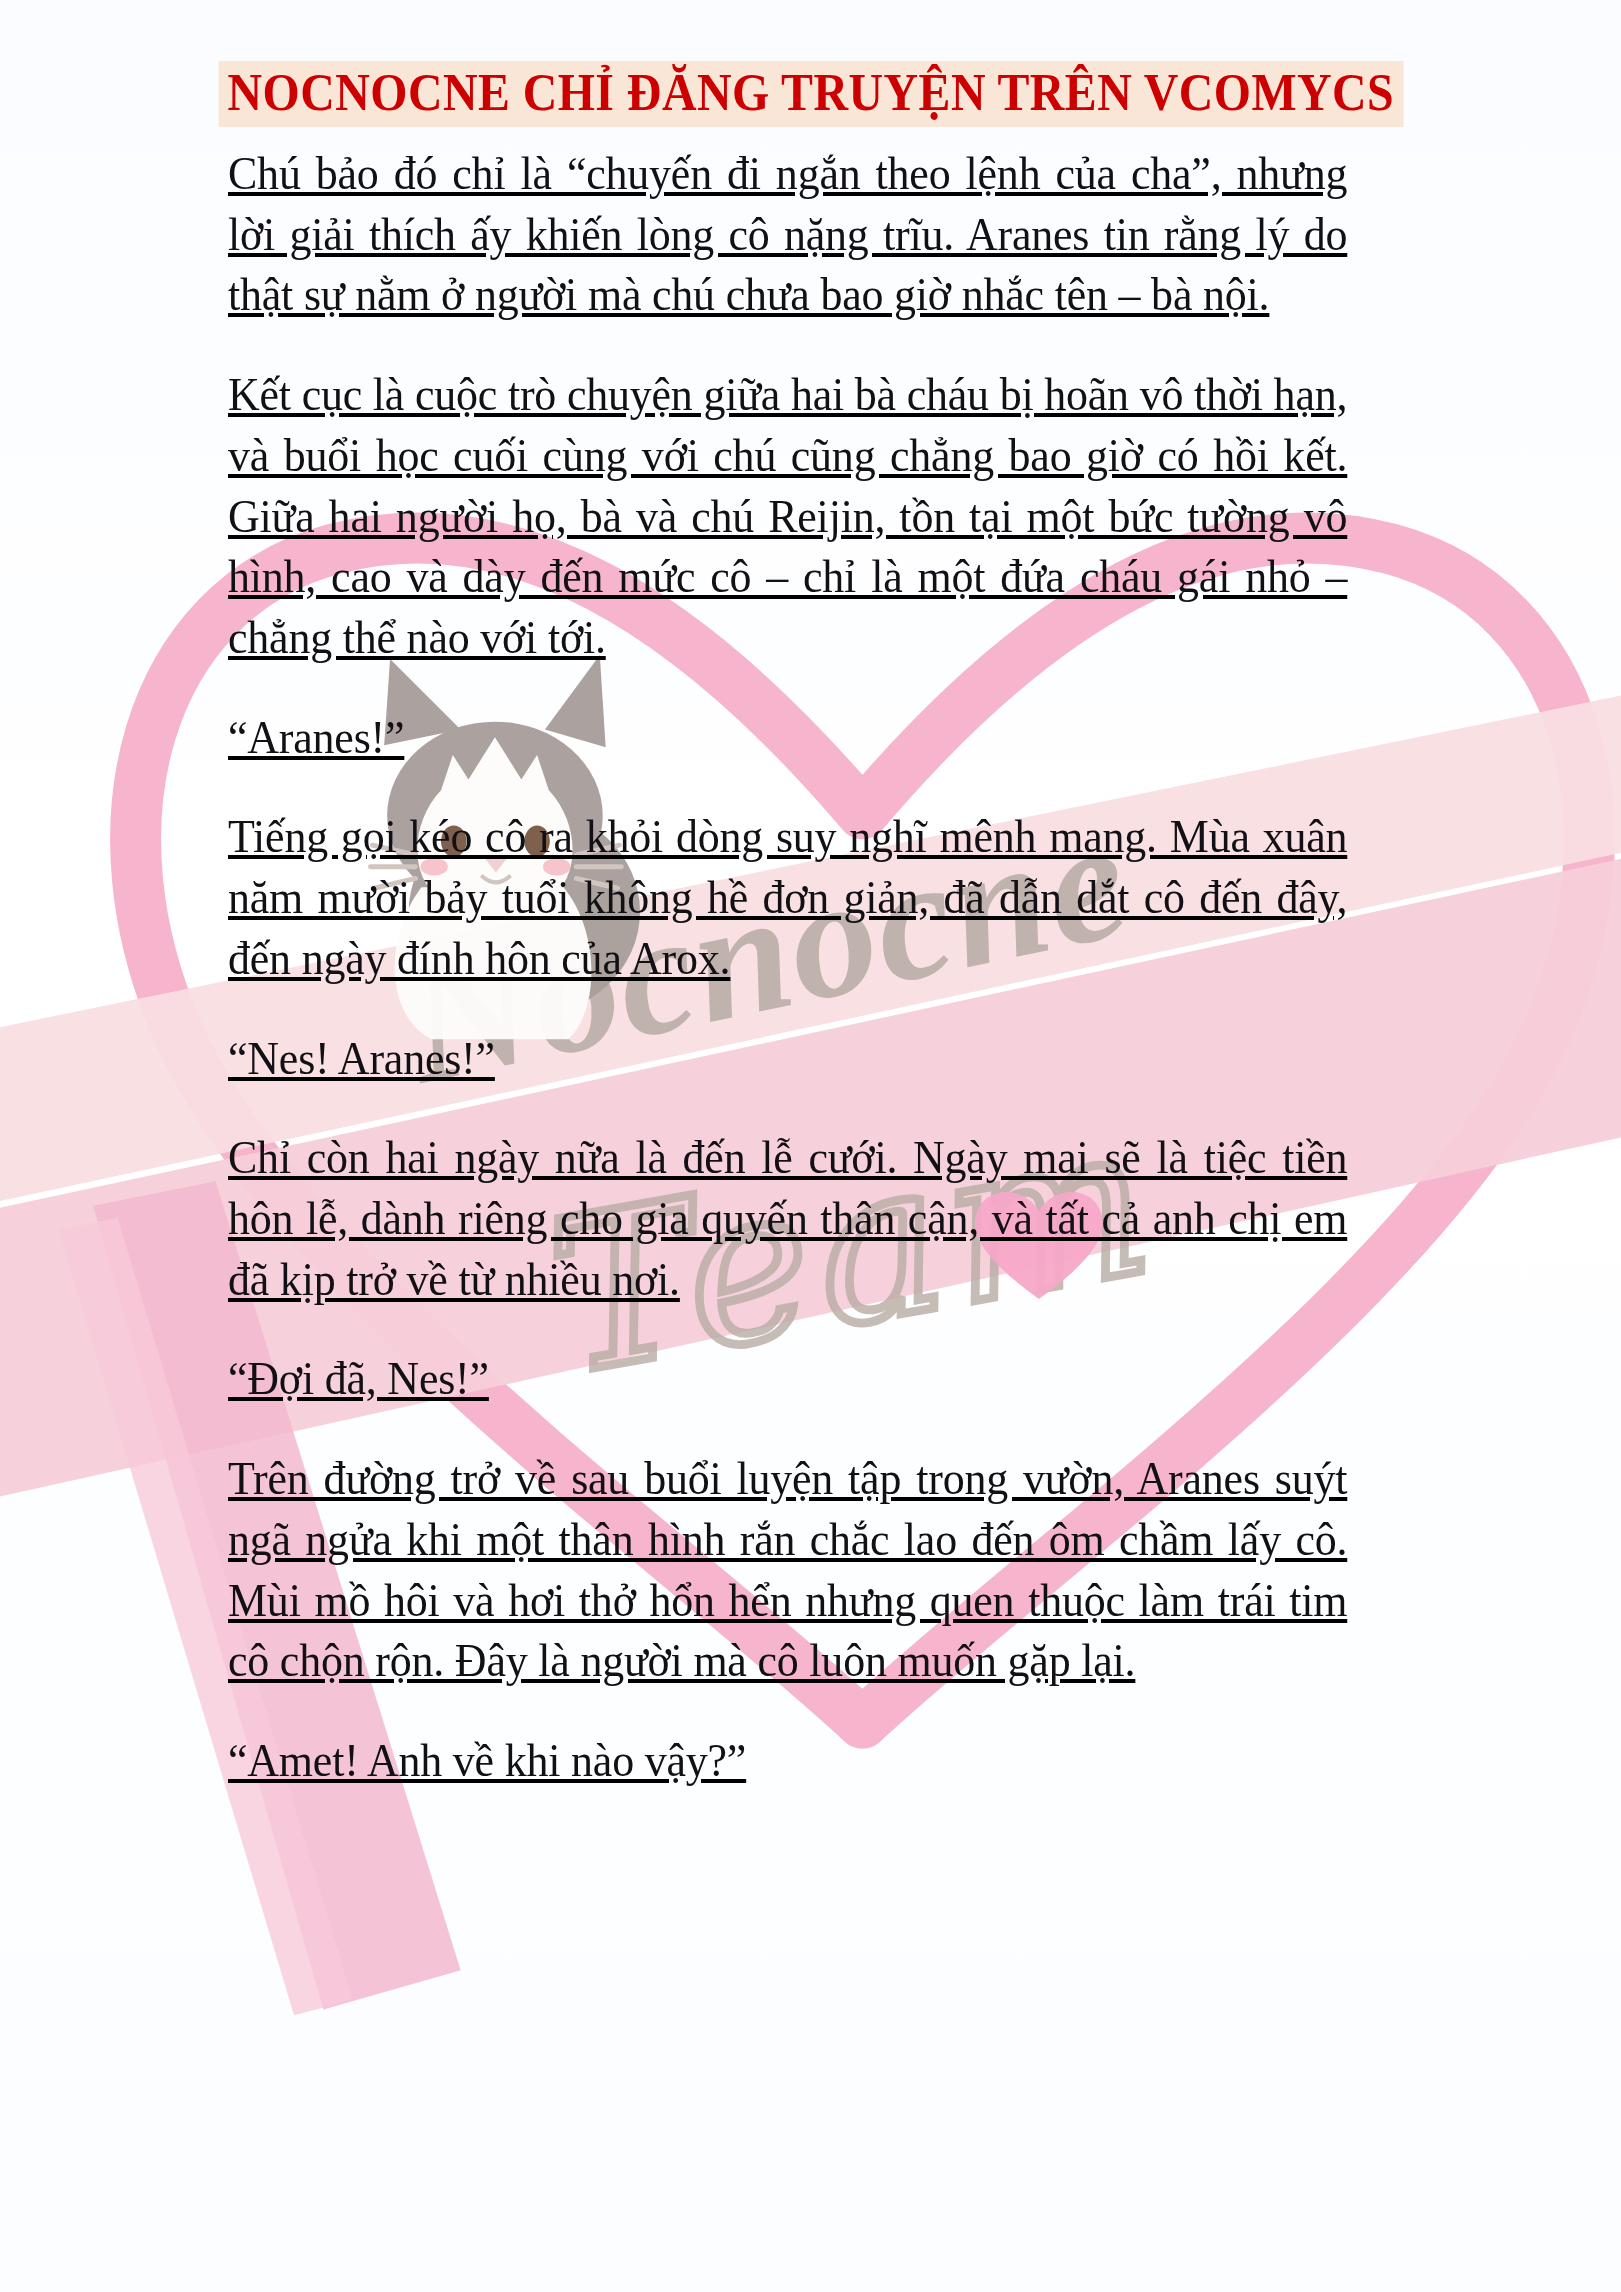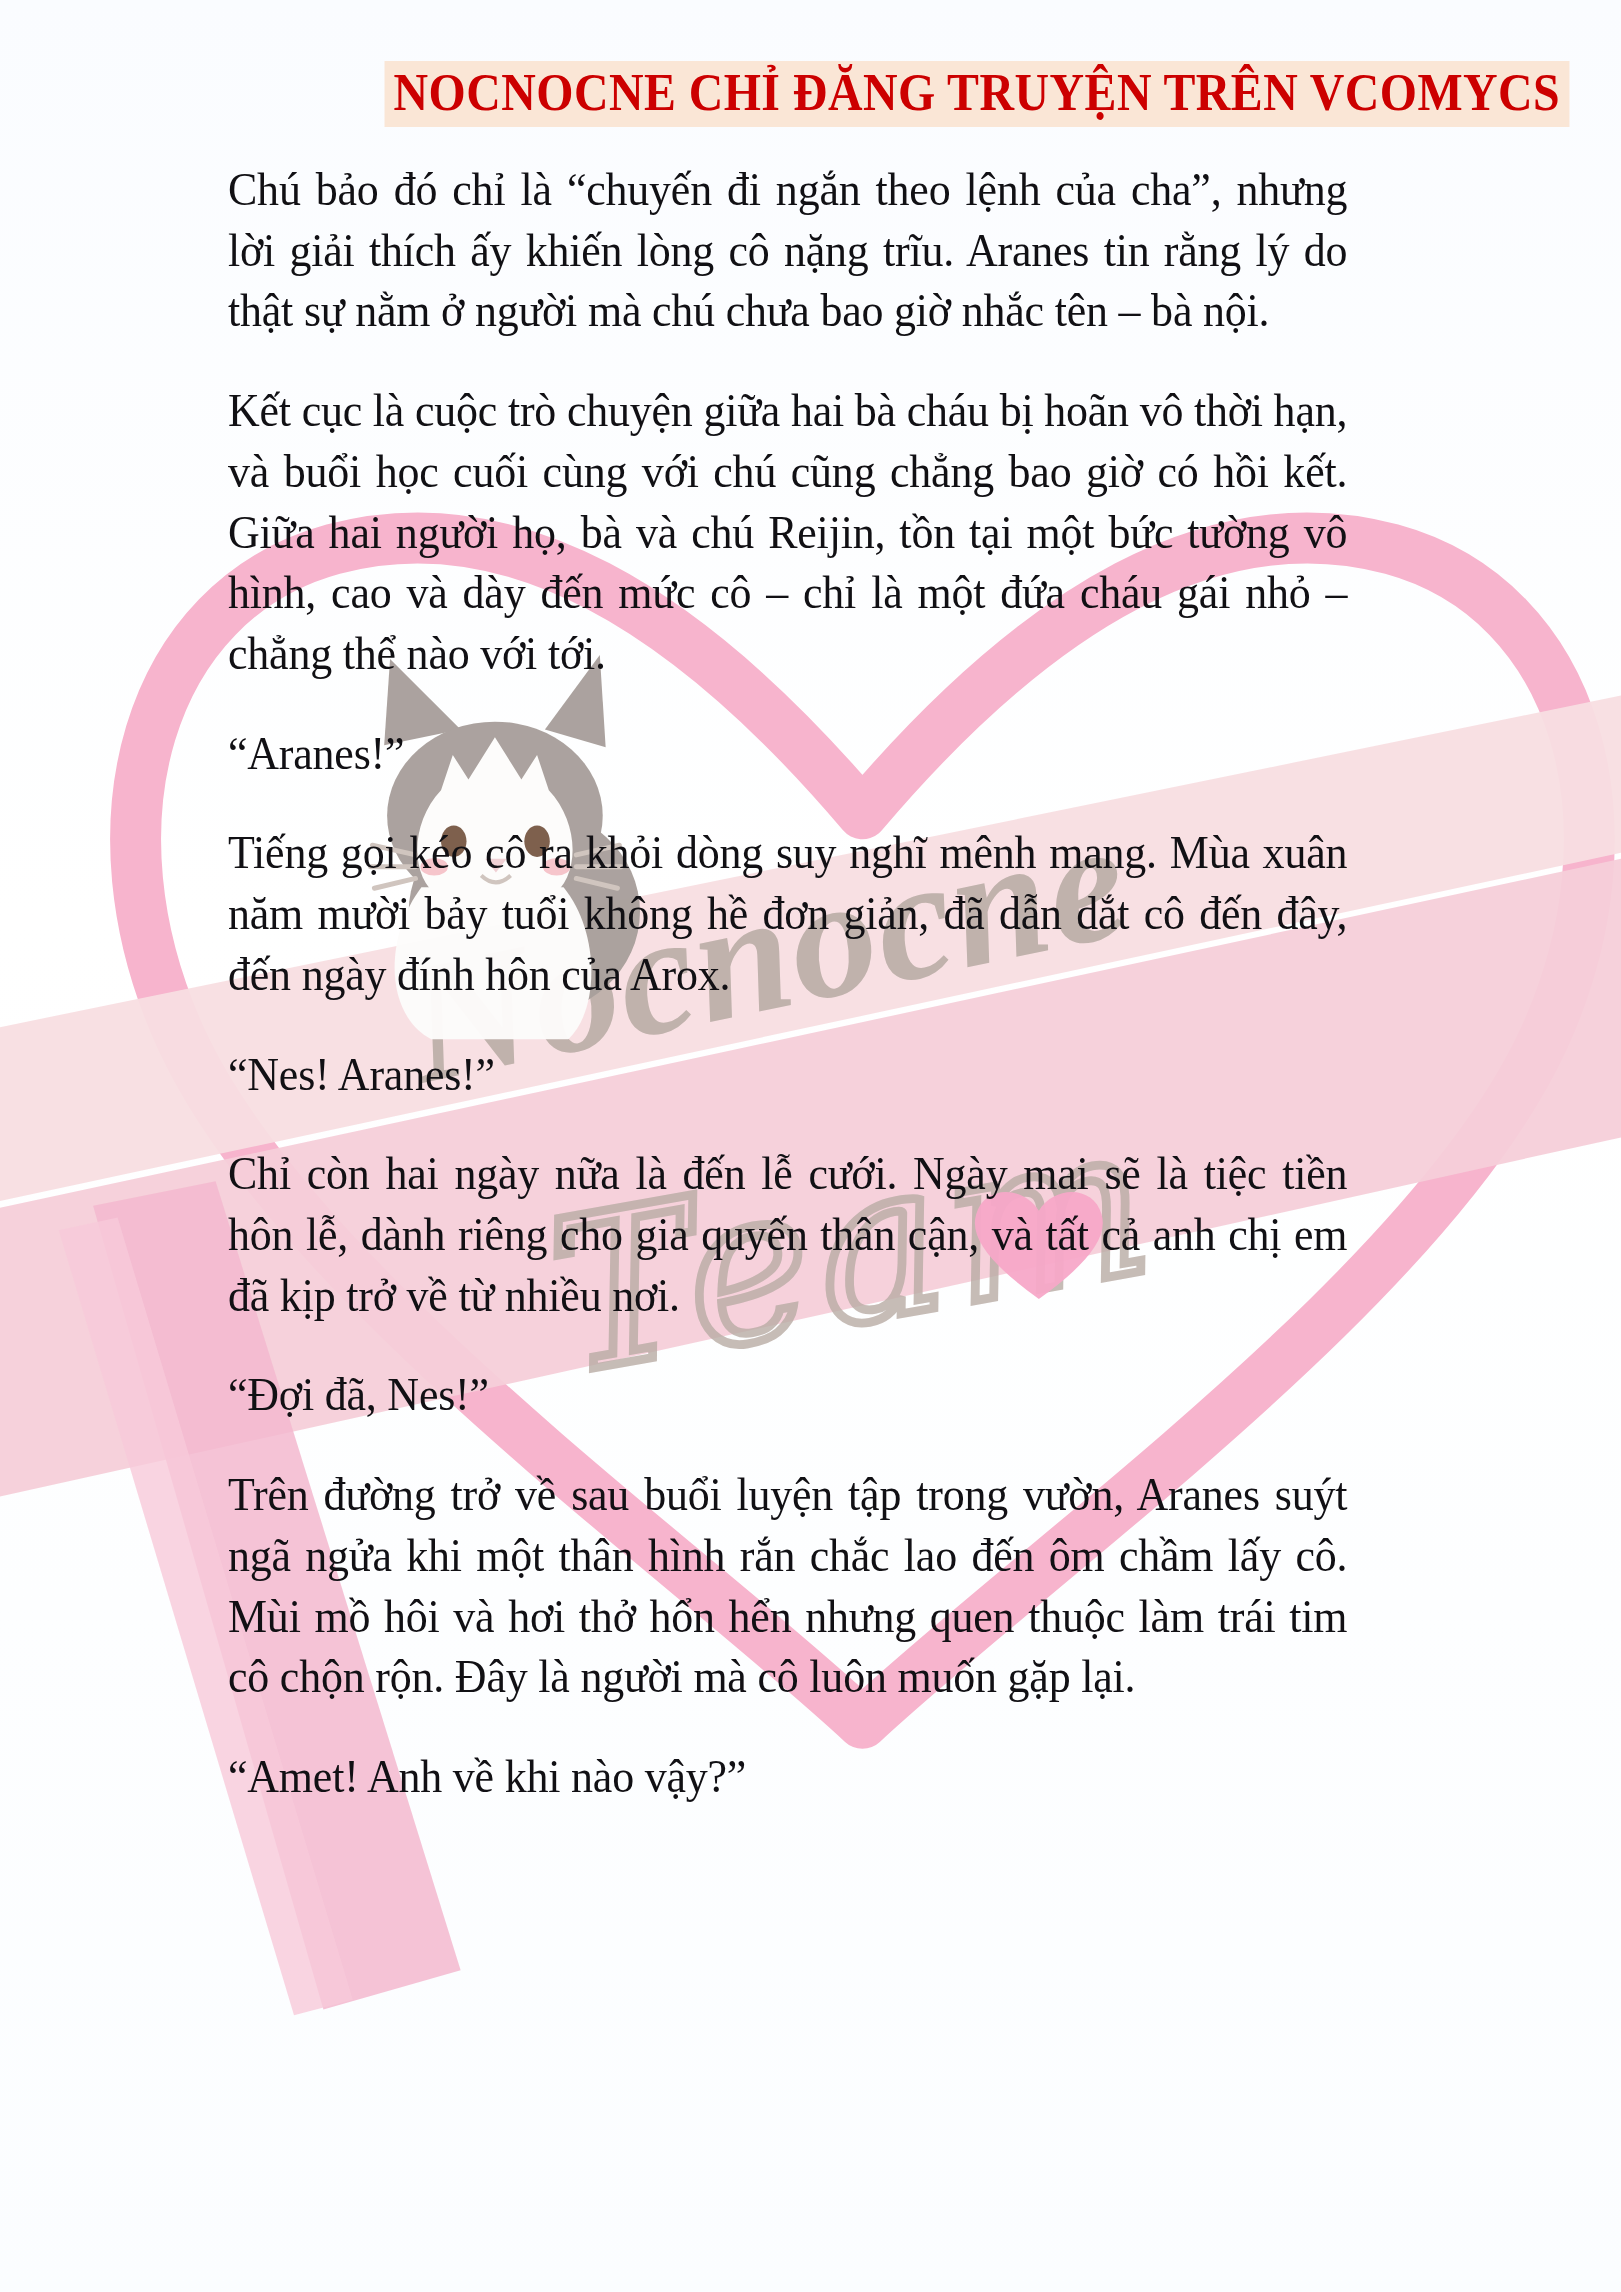--- a/index.html
+++ b/index.html
@@ -35,23 +35,23 @@
   
   #content {
     position: absolute;
     left: 0; top: 0;
     width: 1621px;
     z-index: 3;
     padding: 0;
   }
 
   .header-wrap {
-    text-align: right;
+    text-align: center;
     margin-top: 61px;
-    margin-bottom: 33px;
+    margin-bottom: 17px;
   }
   .header-title {
     display: inline-block;
     background: #fae6d6;
     color: #cc0000;
     font-family: "Liberation Serif", "DejaVu Serif", serif;
     font-weight: bold;
     font-size: 52px;
     letter-spacing: 0.5px;
     line-height: 1.08;
@@ -60,20 +60,21 @@
     transform-origin: center;
     white-space: nowrap;
   }
 
   .body-col {
     margin: 4px auto;
     width: 1397px;
     padding-left: 116px;
     padding-right: 109px;
     box-sizing: border-box;
+    text-decoration: underline;
   }
 
   p.para {
     margin: 0 0 39px 0;
     font-size: 46px;
     line-height: 1.32;
     color: #111014;
     text-align: justify;
     text-justify: inter-word;
     font-family: "Liberation Serif", "DejaVu Serif", serif;

